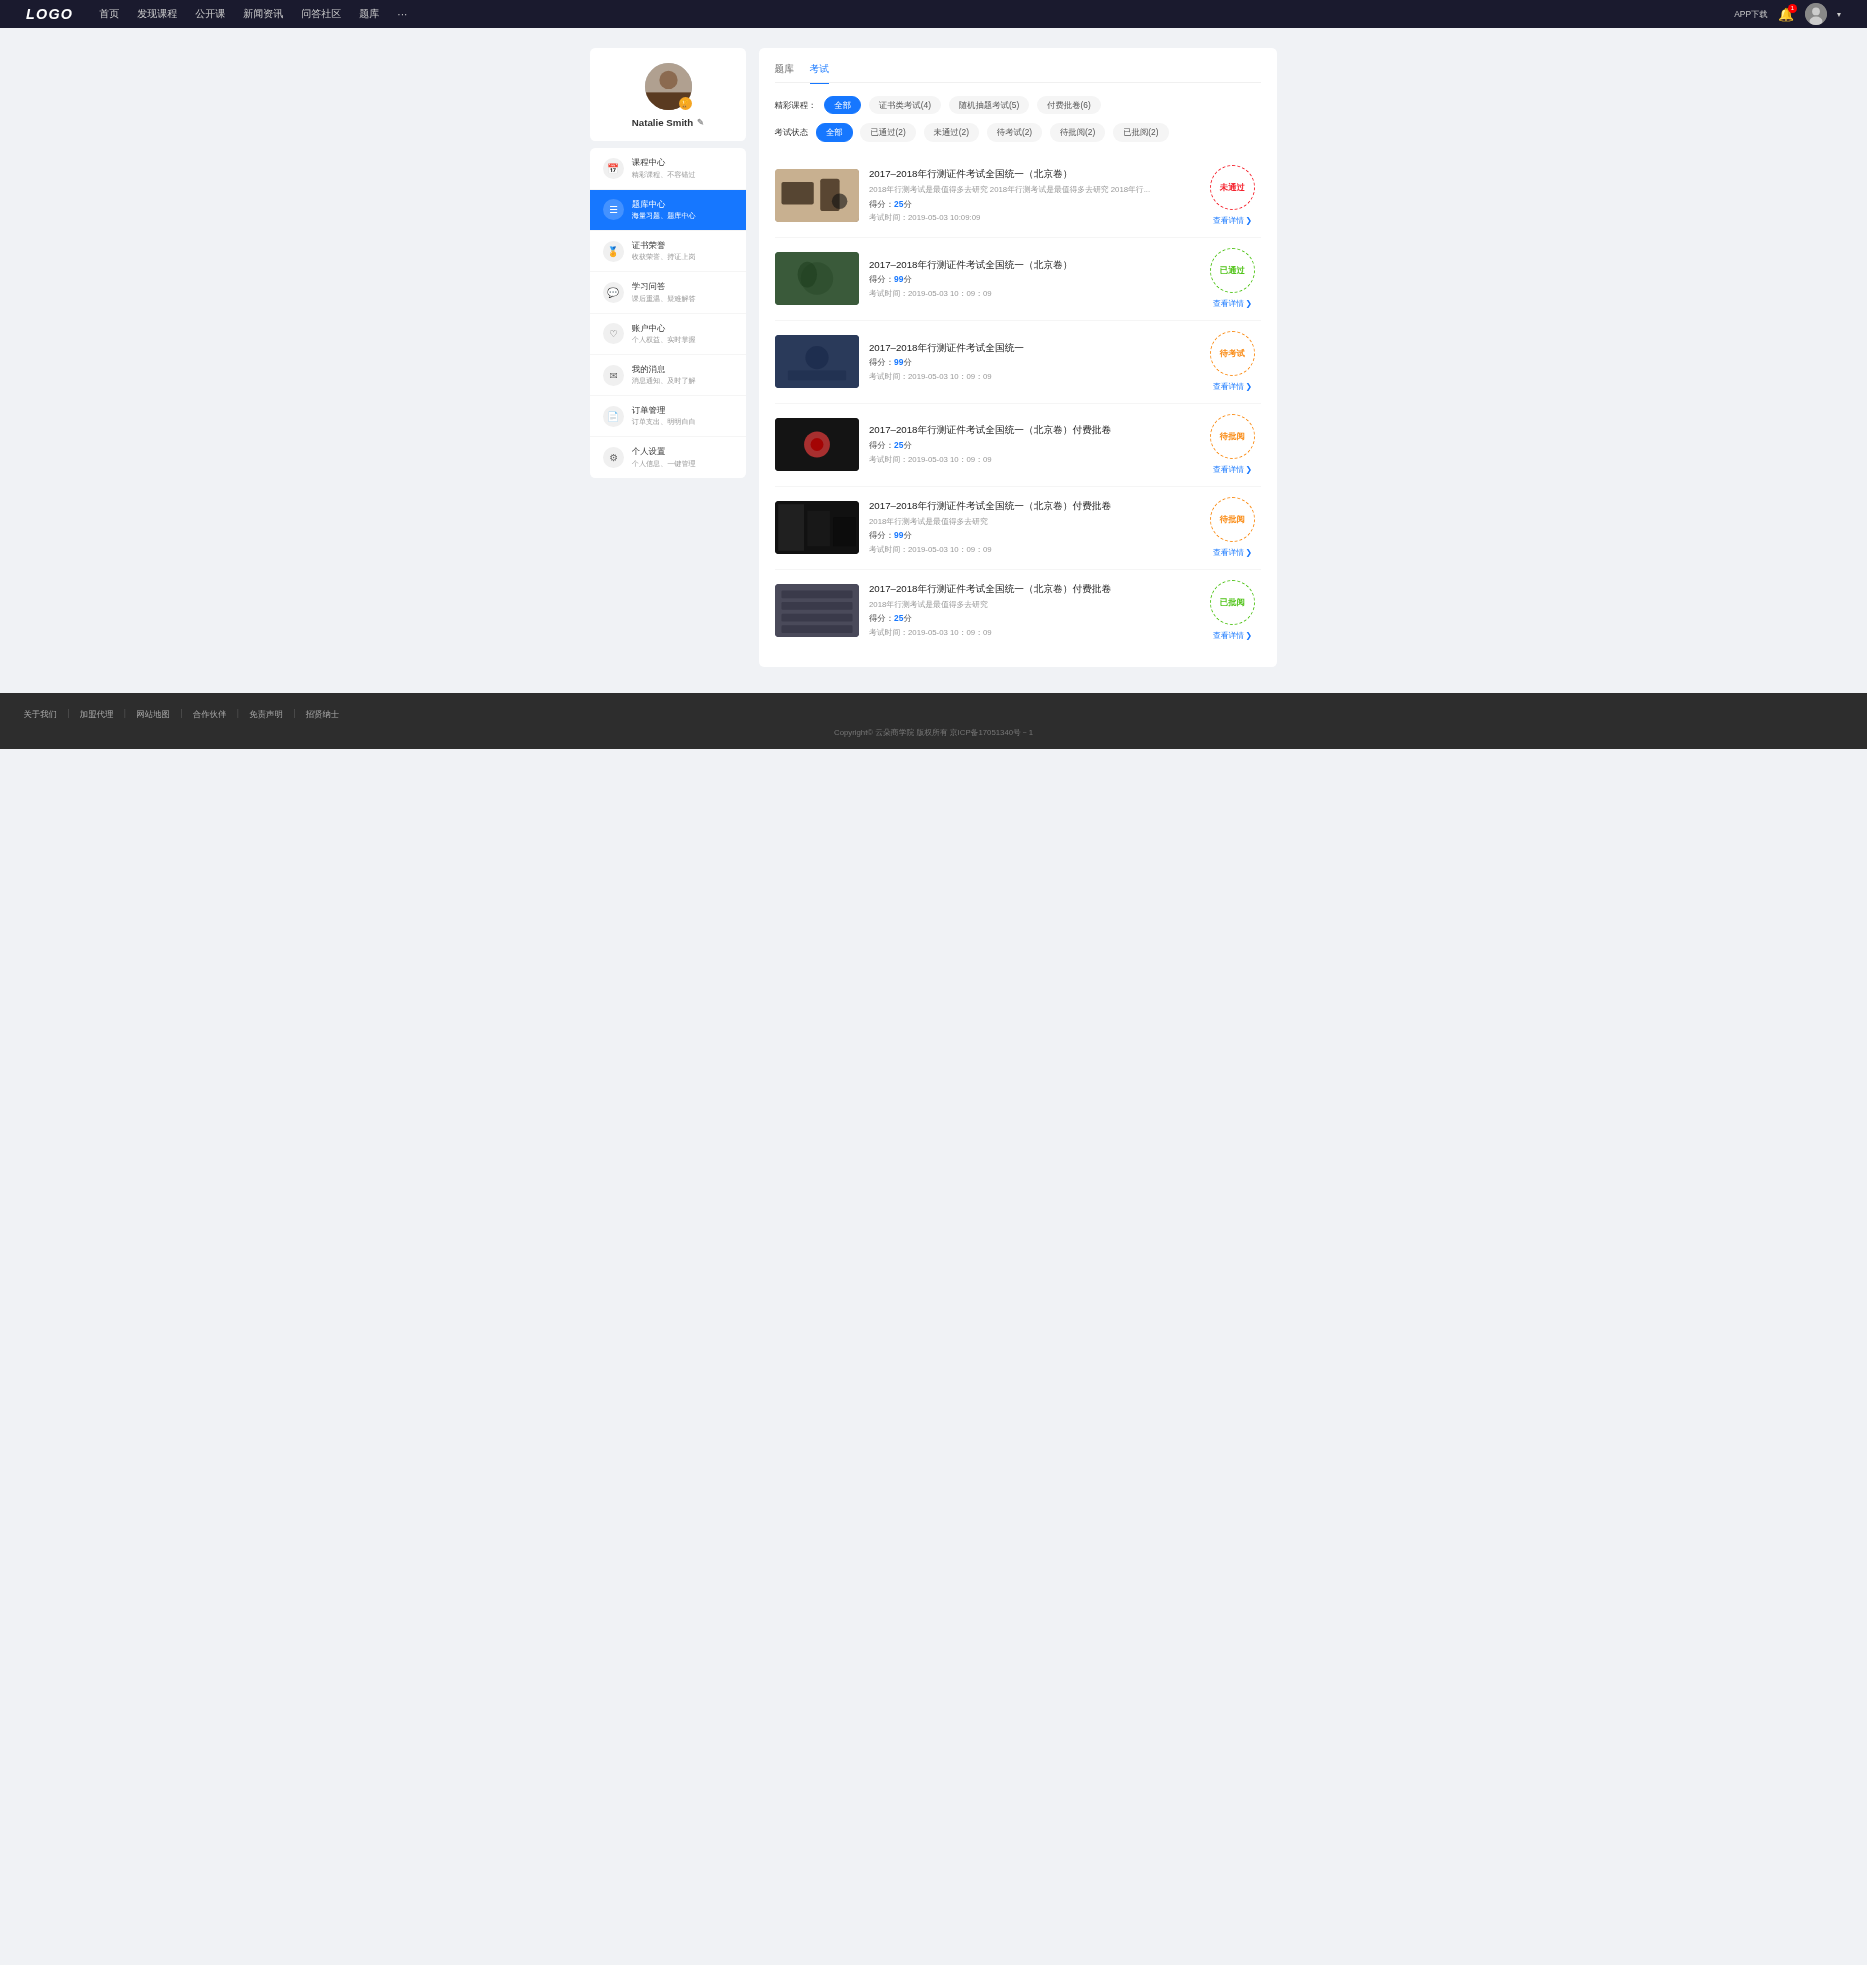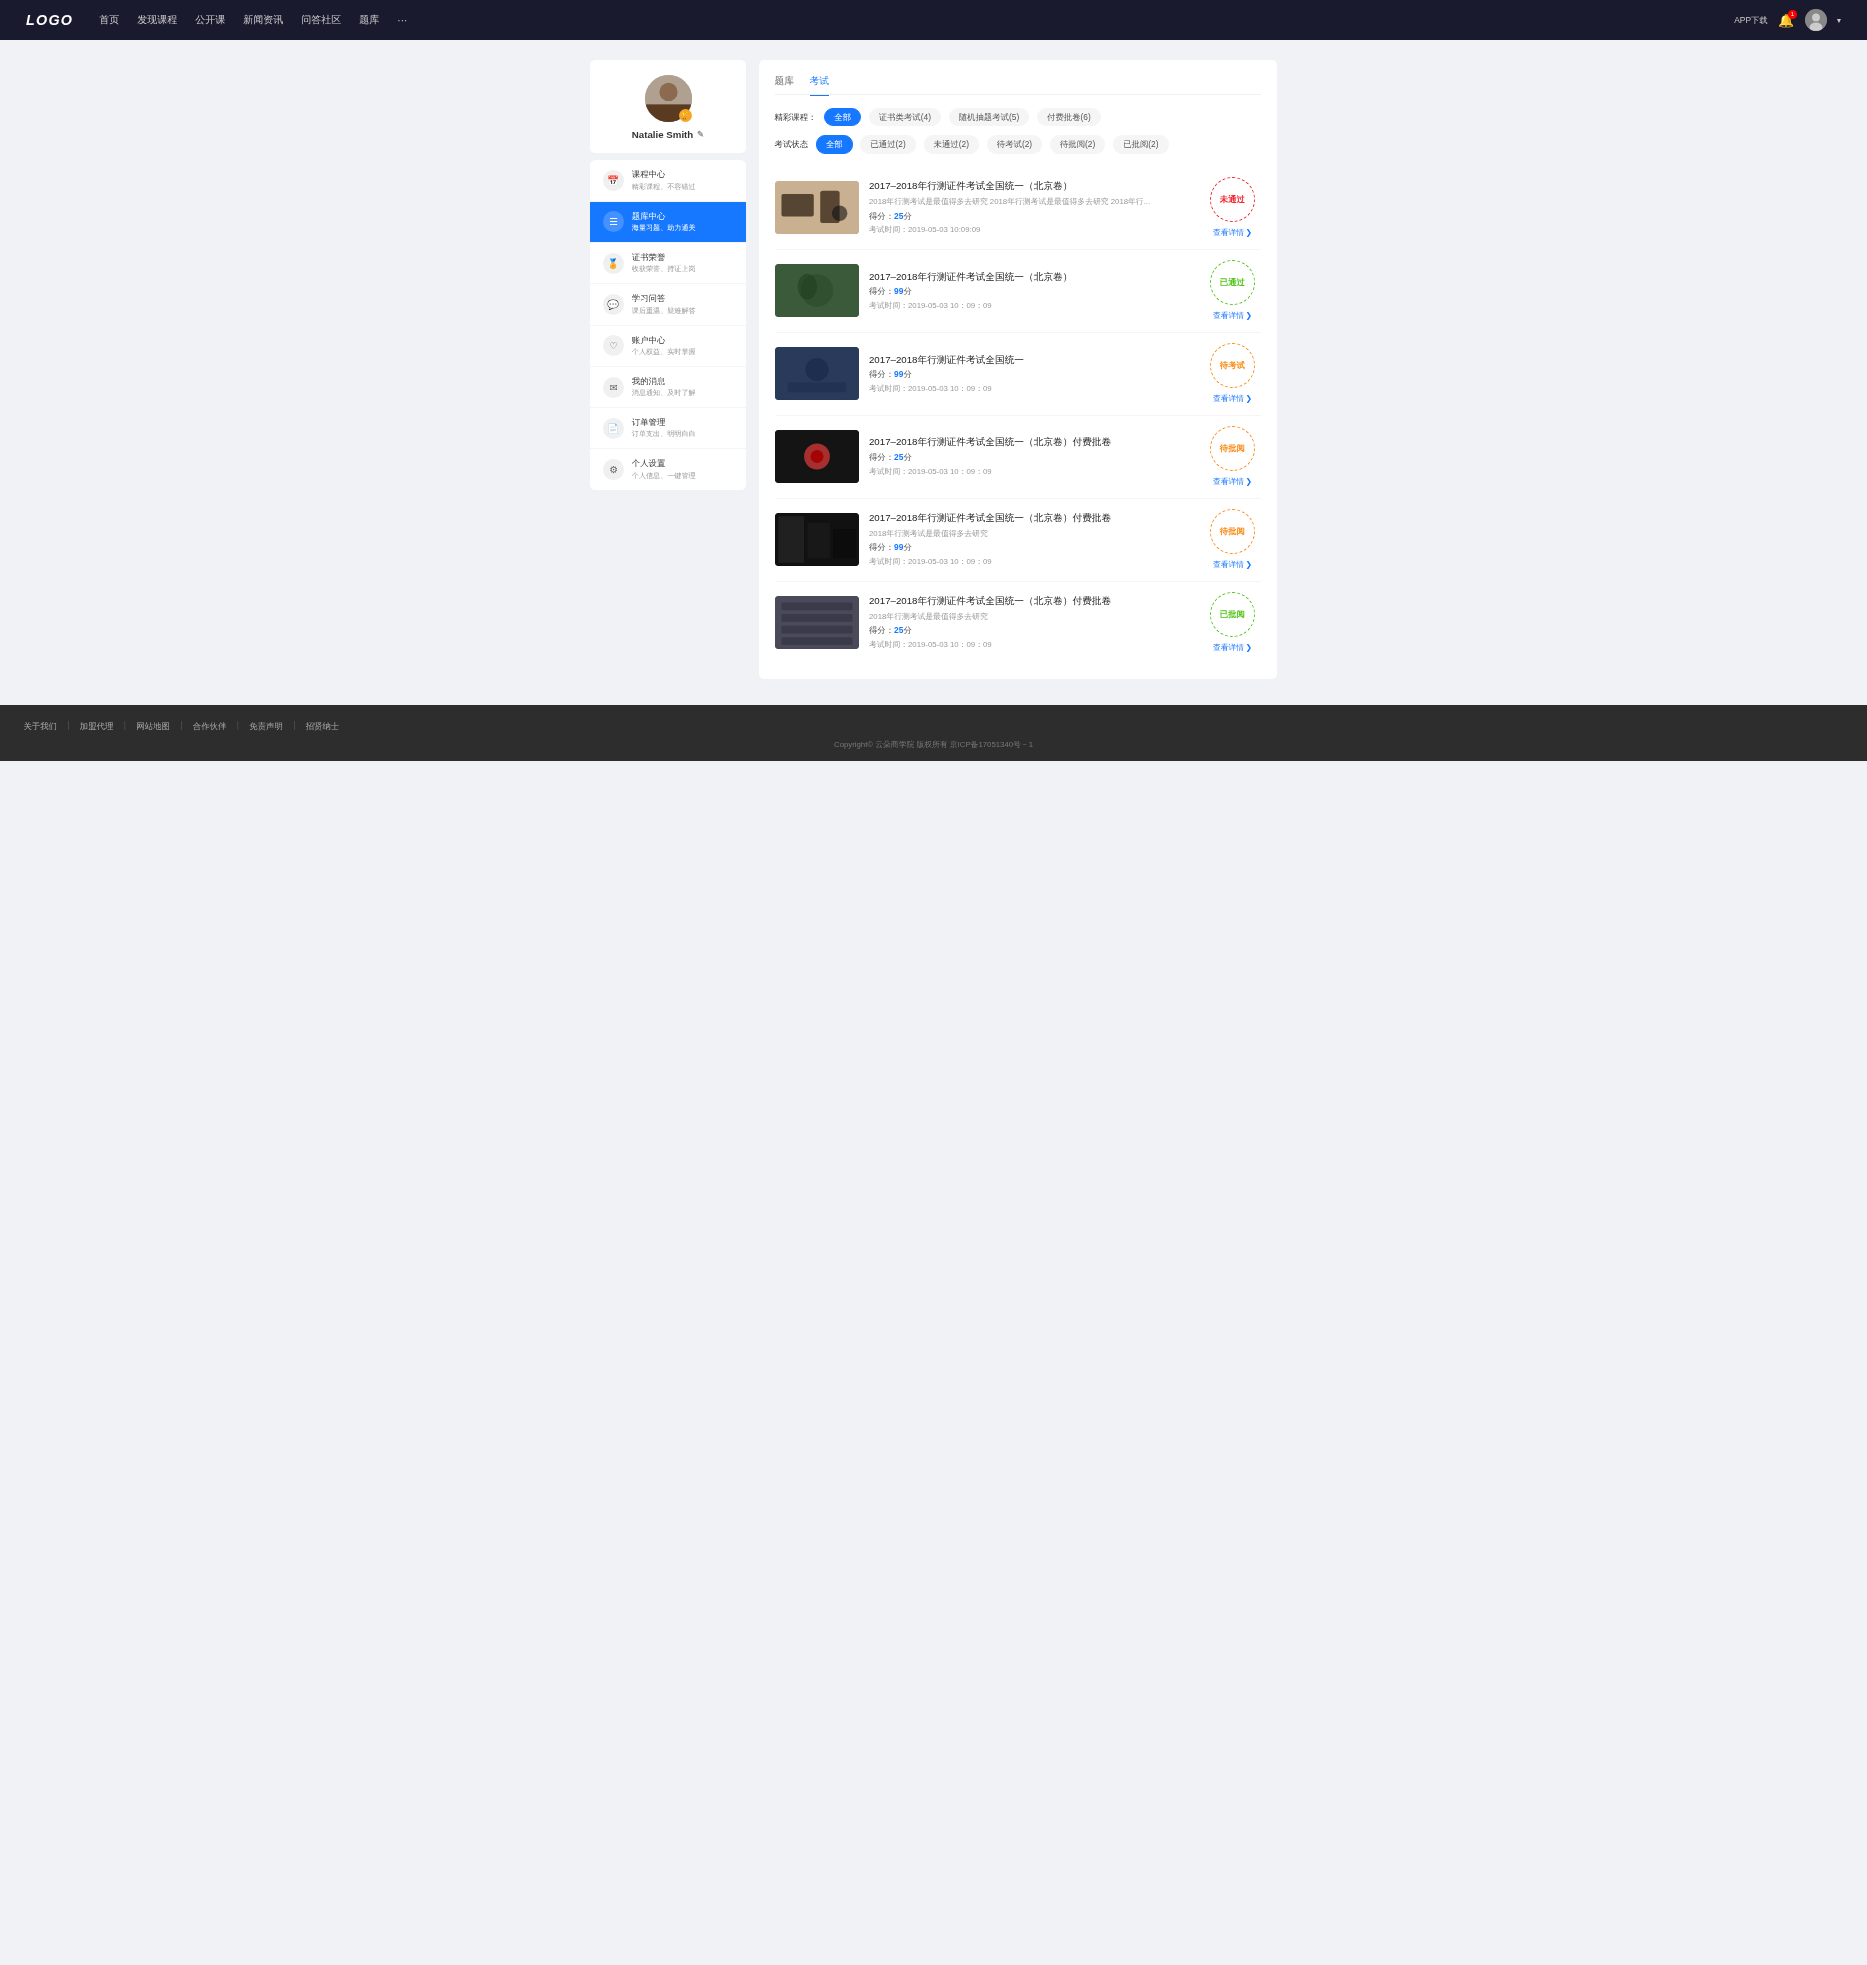--- a/index.html
+++ b/index.html
@@ -1,21 +1,21 @@
 <!DOCTYPE html>
 <html style="font-size:10.4px"><head>
   <meta charset="utf-8">
   <style>
     * { box-sizing: border-box; margin: 0; padding: 0; }
     body { font-family: "PingFang SC", "Microsoft YaHei", sans-serif; background: #f0f2f5; min-height: 100vh; }
 
     
     .navbar {
       background: #1a1a2e;
-      height: 40px;
+      height: 28px;
       display: flex;
       align-items: center;
       padding: 0 26px;
       position: sticky;
       top: 0;
       z-index: 100;
     }
     .navbar-logo {
       color: white;
       font-size: 14.3px;
@@ -374,21 +374,21 @@
         <div class="menu-icon">📅</div>
         <div class="menu-text">
           <span class="menu-title">课程中心</span>
           <span class="menu-subtitle">精彩课程、不容错过</span>
         </div>
       </div>
       <div class="sidebar-menu-item active">
         <div class="menu-icon">☰</div>
         <div class="menu-text">
           <span class="menu-title">题库中心</span>
-          <span class="menu-subtitle">海量习题、助力通关</span>
+          <span class="menu-subtitle">海量习题、题库中心</span>
         </div>
       </div>
       <div class="sidebar-menu-item">
         <div class="menu-icon">🏅</div>
         <div class="menu-text">
           <span class="menu-title">证书荣誉</span>
           <span class="menu-subtitle">收获荣誉、持证上岗</span>
         </div>
       </div>
       <div class="sidebar-menu-item">

